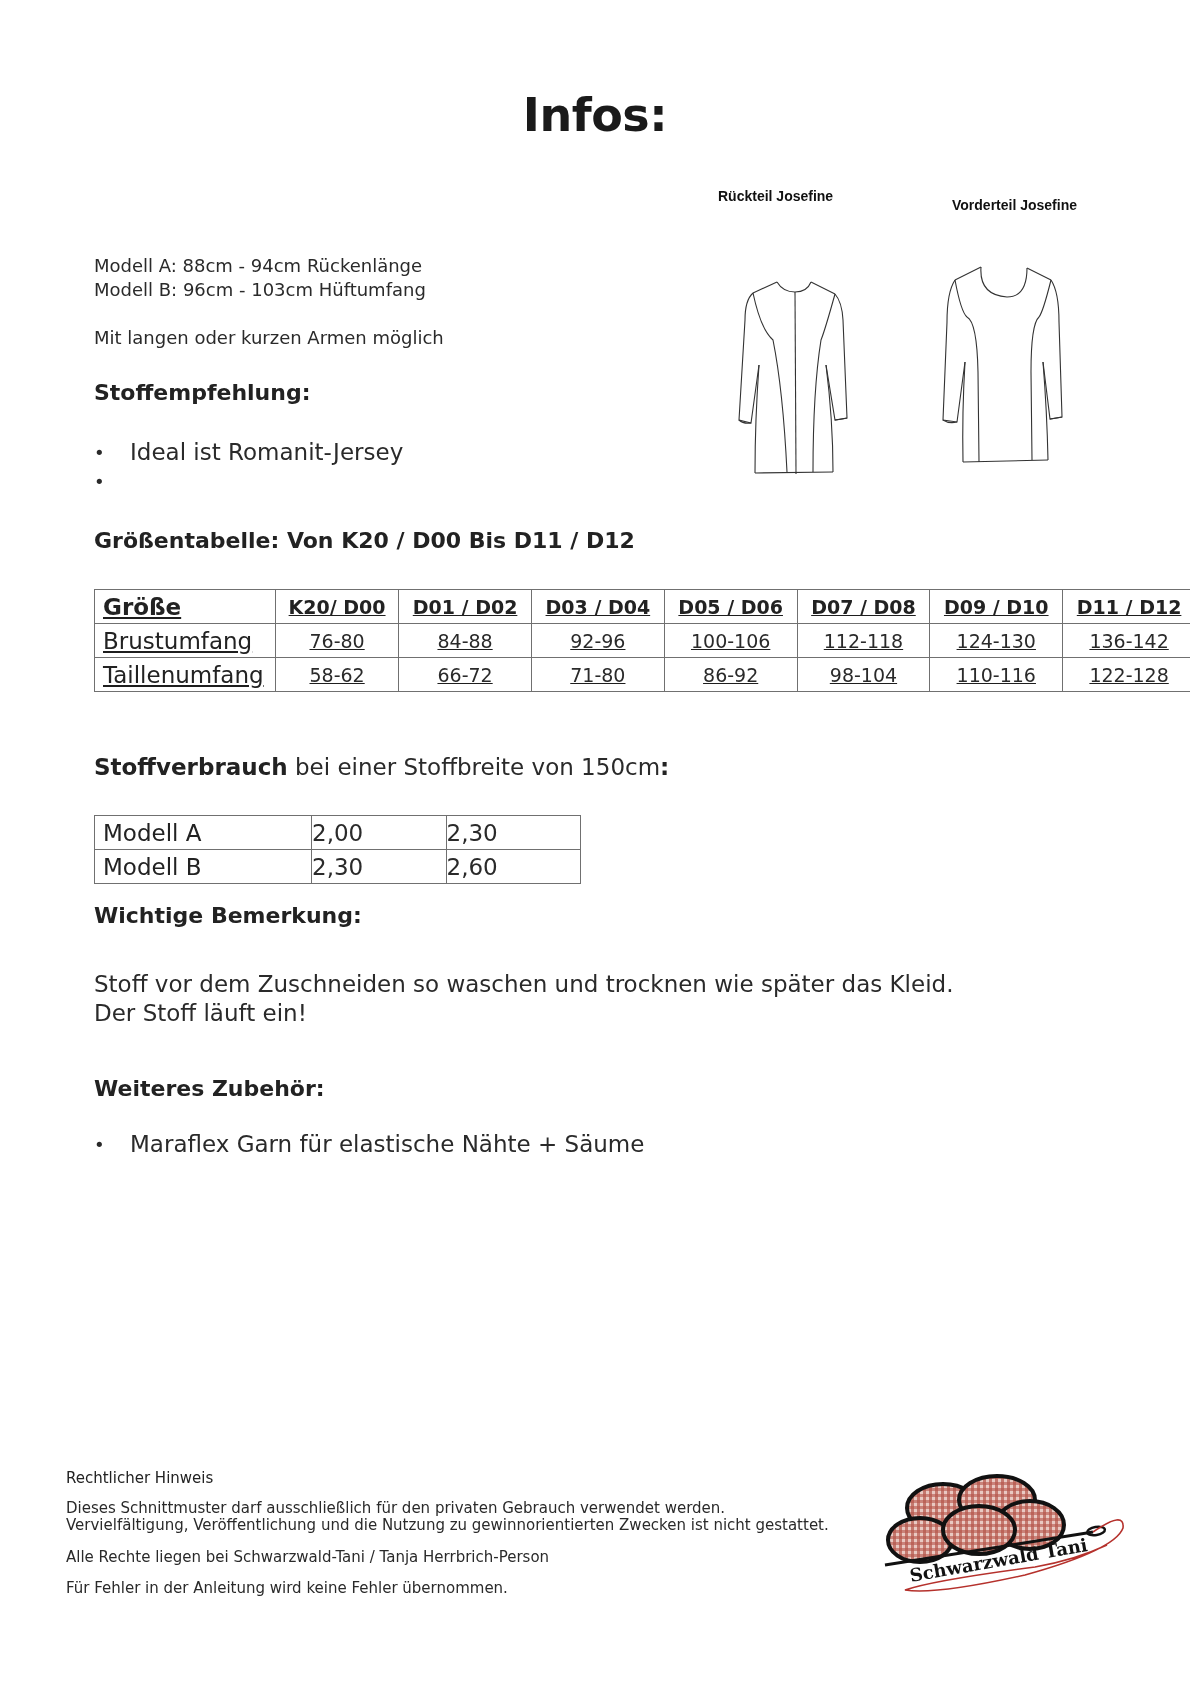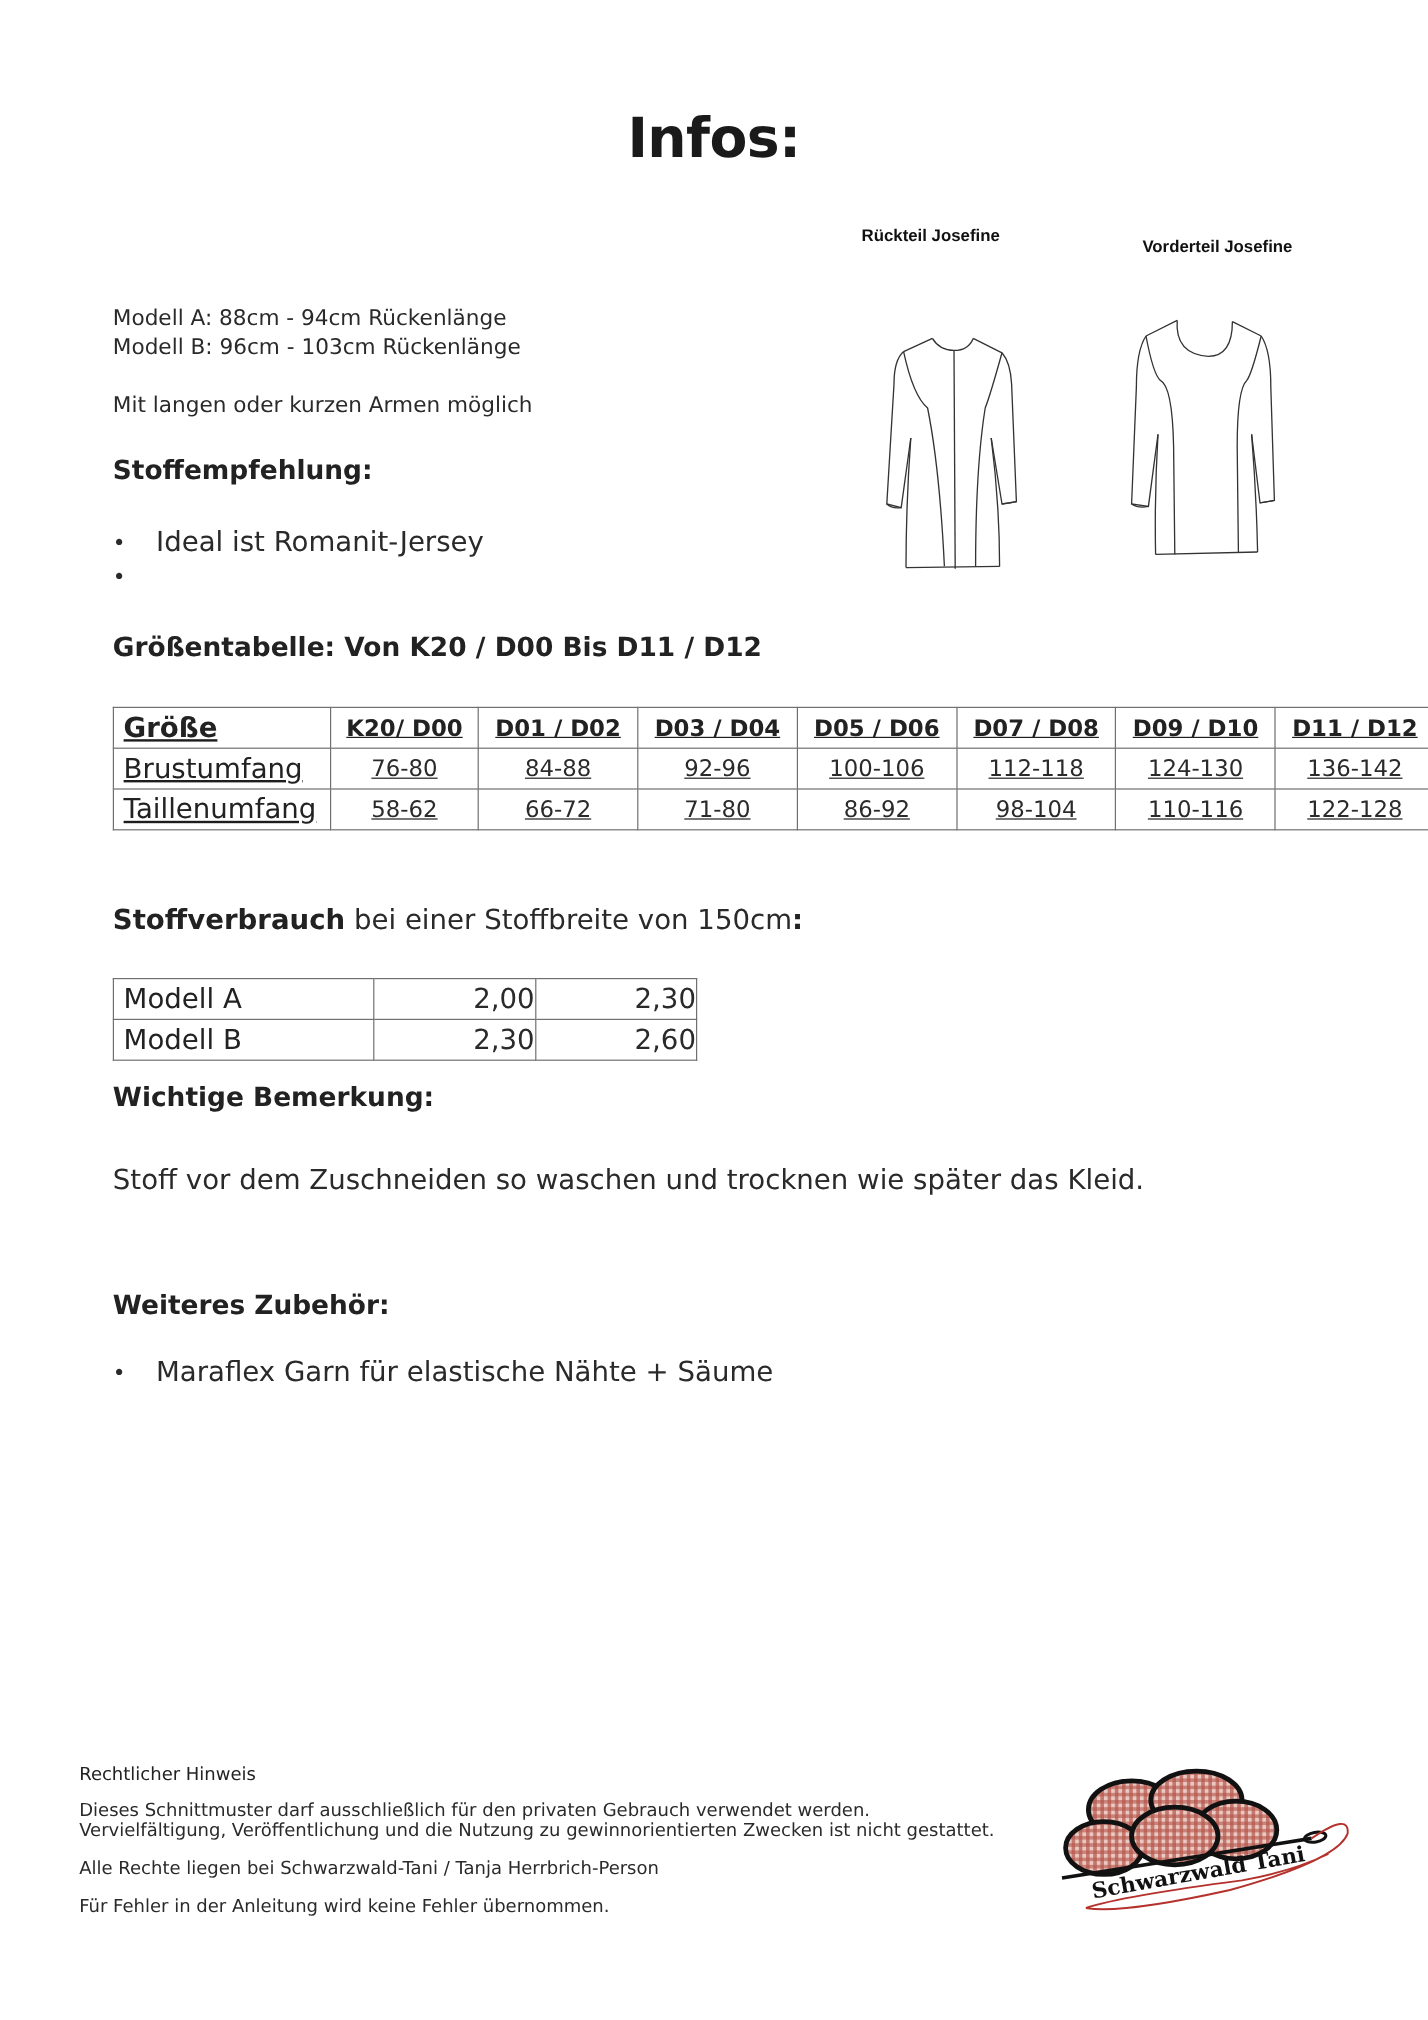--- a/index.html
+++ b/index.html
@@ -29,21 +29,21 @@
       border: 1.2px solid #707070; height: 33px; padding: 0; text-align: center;
       font-size: 19px; color: #2a2a2a; font-weight: normal;
     }
     table.size th { font-weight: bold; font-size: 19px; color: #222; }
     table.size .rowlbl { text-align: left; padding-left: 8px; font-size: 23px; color: #222; width: 172px; }
     table.size th.rowlbl { font-weight: bold; }
     table.cons {
       position: absolute; left: 94px; top: 815px; border-collapse: collapse; width: 487px;
     }
     table.cons td {
-      border: 1.2px solid #707070; height: 33px; padding: 0; text-align: right;
+      border: 1.2px solid #707070; height: 33px; padding: 0; text-align: left;
       font-size: 23px; color: #2a2a2a;
     }
     table.cons td.rowlbl { text-align: left; padding-left: 8px; width: 208px; color: #222; }
     .stoffv { left: 94px; top: 754px; font-size: 23px; color: #2a2a2a; }
     .stoffv b { color: #222; }
     .note { left: 94px; top: 970px; font-size: 23px; line-height: 29px; color: #2a2a2a; }
     .legal { left: 66px; font-size: 15px; line-height: 17px; color: #2a2a2a; }
     .legal-h { left: 66px; top: 1469px; font-size: 15px; color: #222; }
     .logo { left: 875px; top: 1470px; }
   </style>
@@ -93,21 +93,21 @@
     <path d="M20 18 Q26 50 32 55 Q42 60 43 110 L44 200"></path>
     <path d="M116 18 Q108 50 104 55 Q96 62 96 110 L97 198"></path>
     <path d="M30 100 Q27 150 28 200"></path>
     <path d="M108 100 Q112 150 113 198"></path>
     <path d="M28 200 L113 198"></path>
   </g>
 </svg>
 
 <div class="abs intro">
   <div>Modell A: 88cm - 94cm Rückenlänge</div>
-  <div>Modell B: 96cm - 103cm Rückenlänge</div>
+  <div>Modell B: 96cm - 103cm Hüftumfang</div>
   <div class="gap"></div>
   <div>Mit langen oder kurzen Armen möglich</div>
 </div>
 
 <div class="abs h2" style="top:380px;">Stoffempfehlung:</div>
 <div class="abs bullets" style="top:438px;">
   <div class="bi">
     <span class="dot">•</span>
     <span>Ideal ist Romanit-Jersey</span>
   </div>
@@ -167,20 +167,21 @@
     <td class="rowlbl">Modell B</td>
     <td>2,30</td>
     <td>2,60</td>
   </tr>
 </tbody>
   </table>
 
 <div class="abs h2" style="top:903px;">Wichtige Bemerkung:</div>
 <div class="abs note">
   <div>Stoff vor dem Zuschneiden so waschen und trocknen wie später das Kleid.</div>
+  <div>Der Stoff läuft ein!</div>
 </div>
 
 <div class="abs h2" style="top:1076px;">Weiteres Zubehör:</div>
 <div class="abs bullets" style="top:1130px;">
   <div class="bi">
     <span class="dot">•</span>
     <span>Maraflex Garn für elastische Nähte + Säume</span>
   </div>
 </div>
 

